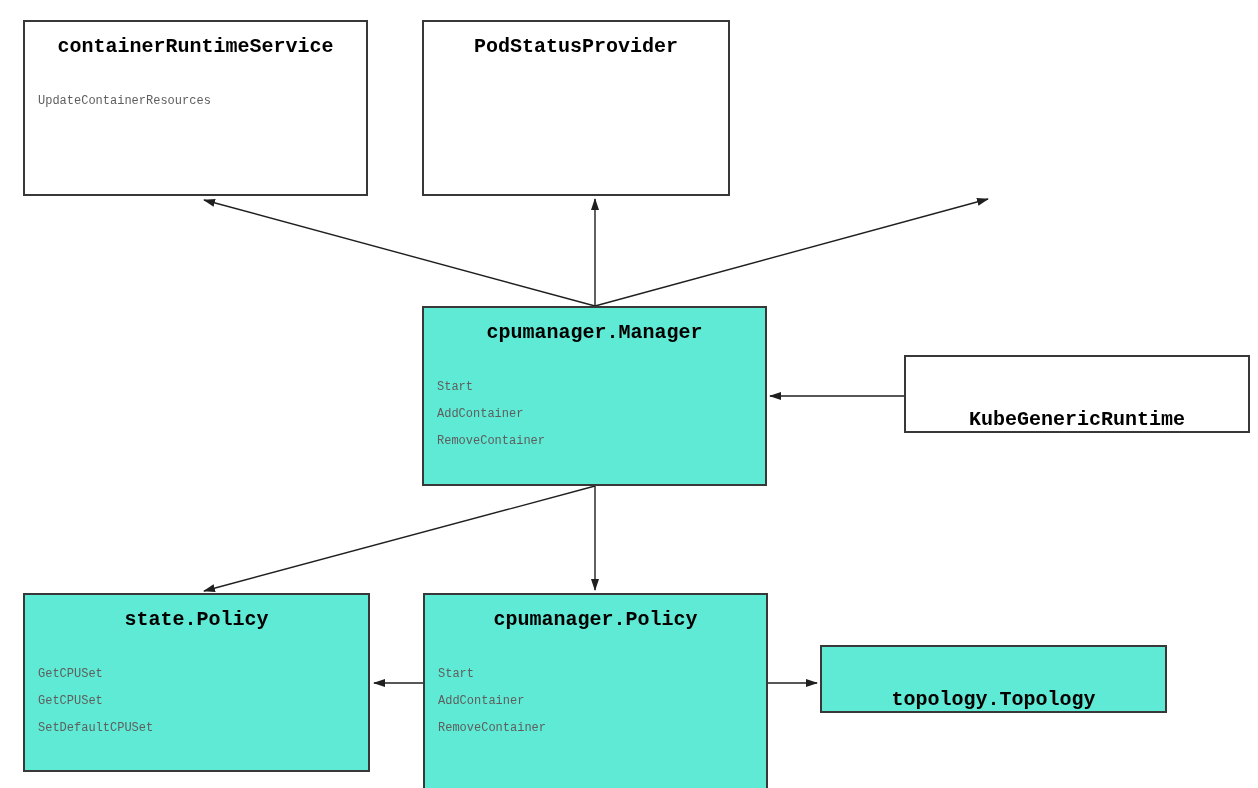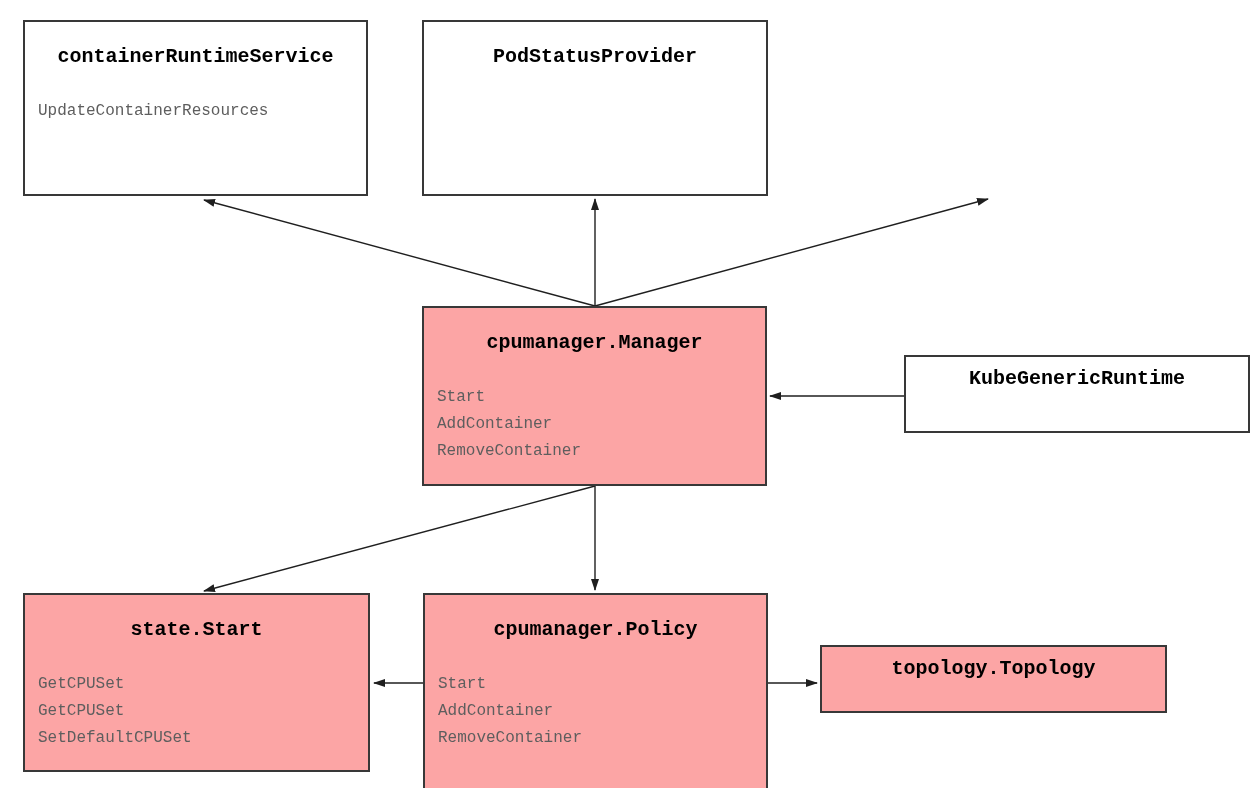--- a/index.html
+++ b/index.html
@@ -22,53 +22,52 @@
     width: 1258px;
     height: 788px;
   }
   .box {
     position: absolute;
     background: #ffffff;
     border: 2px solid #383838;
     box-sizing: border-box;
   }
   .box.blue {
-    background: #fca5a5;
+    background: #5eead4;
   }
   .box-title {
     padding-top: 13px;
     text-align: center;
     font-size: 20px;
     font-weight: bold;
     color: #000000;
     letter-spacing: 0;
     white-space: nowrap;
-    margin-top: 10px;
   }
   .box-methods {
     margin-top: 30px;
     padding-left: 13px;
   }
   .method {
-    font-size: 16px;
+    font-size: 12px;
     line-height: 27px;
     color: #5e5e5e;
     white-space: nowrap;
   }
   .box.center-title {
     display: flex;
-    align-items: flex-start;
+    align-items: flex-end;
     justify-content: center;
   }
   .box.center-title .box-title {
     padding-top: 0;
   }
   
   #box-container-runtime-service { left: 23px;  top: 20px;  width: 345px; height: 176px; }
-  #box-pod-status-provider       { left: 422px; top: 20px;  width: 346px; height: 176px; }
+  #box-pod-status-provider       { left: 422px; top: 20px;  width: 308px; height: 176px; }
   #box-active-pods-func          { left: 820px; top: 20px;  width: 347px; height: 176px; }
   #box-cpumanager-manager        { left: 422px; top: 306px; width: 345px; height: 180px; }
   #box-kube-generic-runtime      { left: 904px; top: 355px; width: 346px; height: 78px;  }
   #box-state-state               { left: 23px;  top: 593px; width: 347px; height: 179px; }
   #box-cpumanager-policy         { left: 423px; top: 593px; width: 345px; height: 205px; }
   #box-topology-topology         { left: 820px; top: 645px; width: 347px; height: 68px;  }
 </style>
 </head>
 <body>
 
@@ -109,21 +108,21 @@
       <div class="method">AddContainer</div>
       <div class="method">RemoveContainer</div>
     </div>
   </div>
 
   <div class="box center-title" id="box-kube-generic-runtime">
     <div class="box-title">KubeGenericRuntime</div>
   </div>
 
   <div class="box blue" id="box-state-state">
-    <div class="box-title">state.Start</div>
+    <div class="box-title">state.Policy</div>
     <div class="box-methods">
       <div class="method">GetCPUSet</div>
       <div class="method">GetCPUSet</div>
       <div class="method">SetDefaultCPUSet</div>
     </div>
   </div>
 
   <div class="box blue" id="box-cpumanager-policy">
     <div class="box-title">cpumanager.Policy</div>
     <div class="box-methods">

